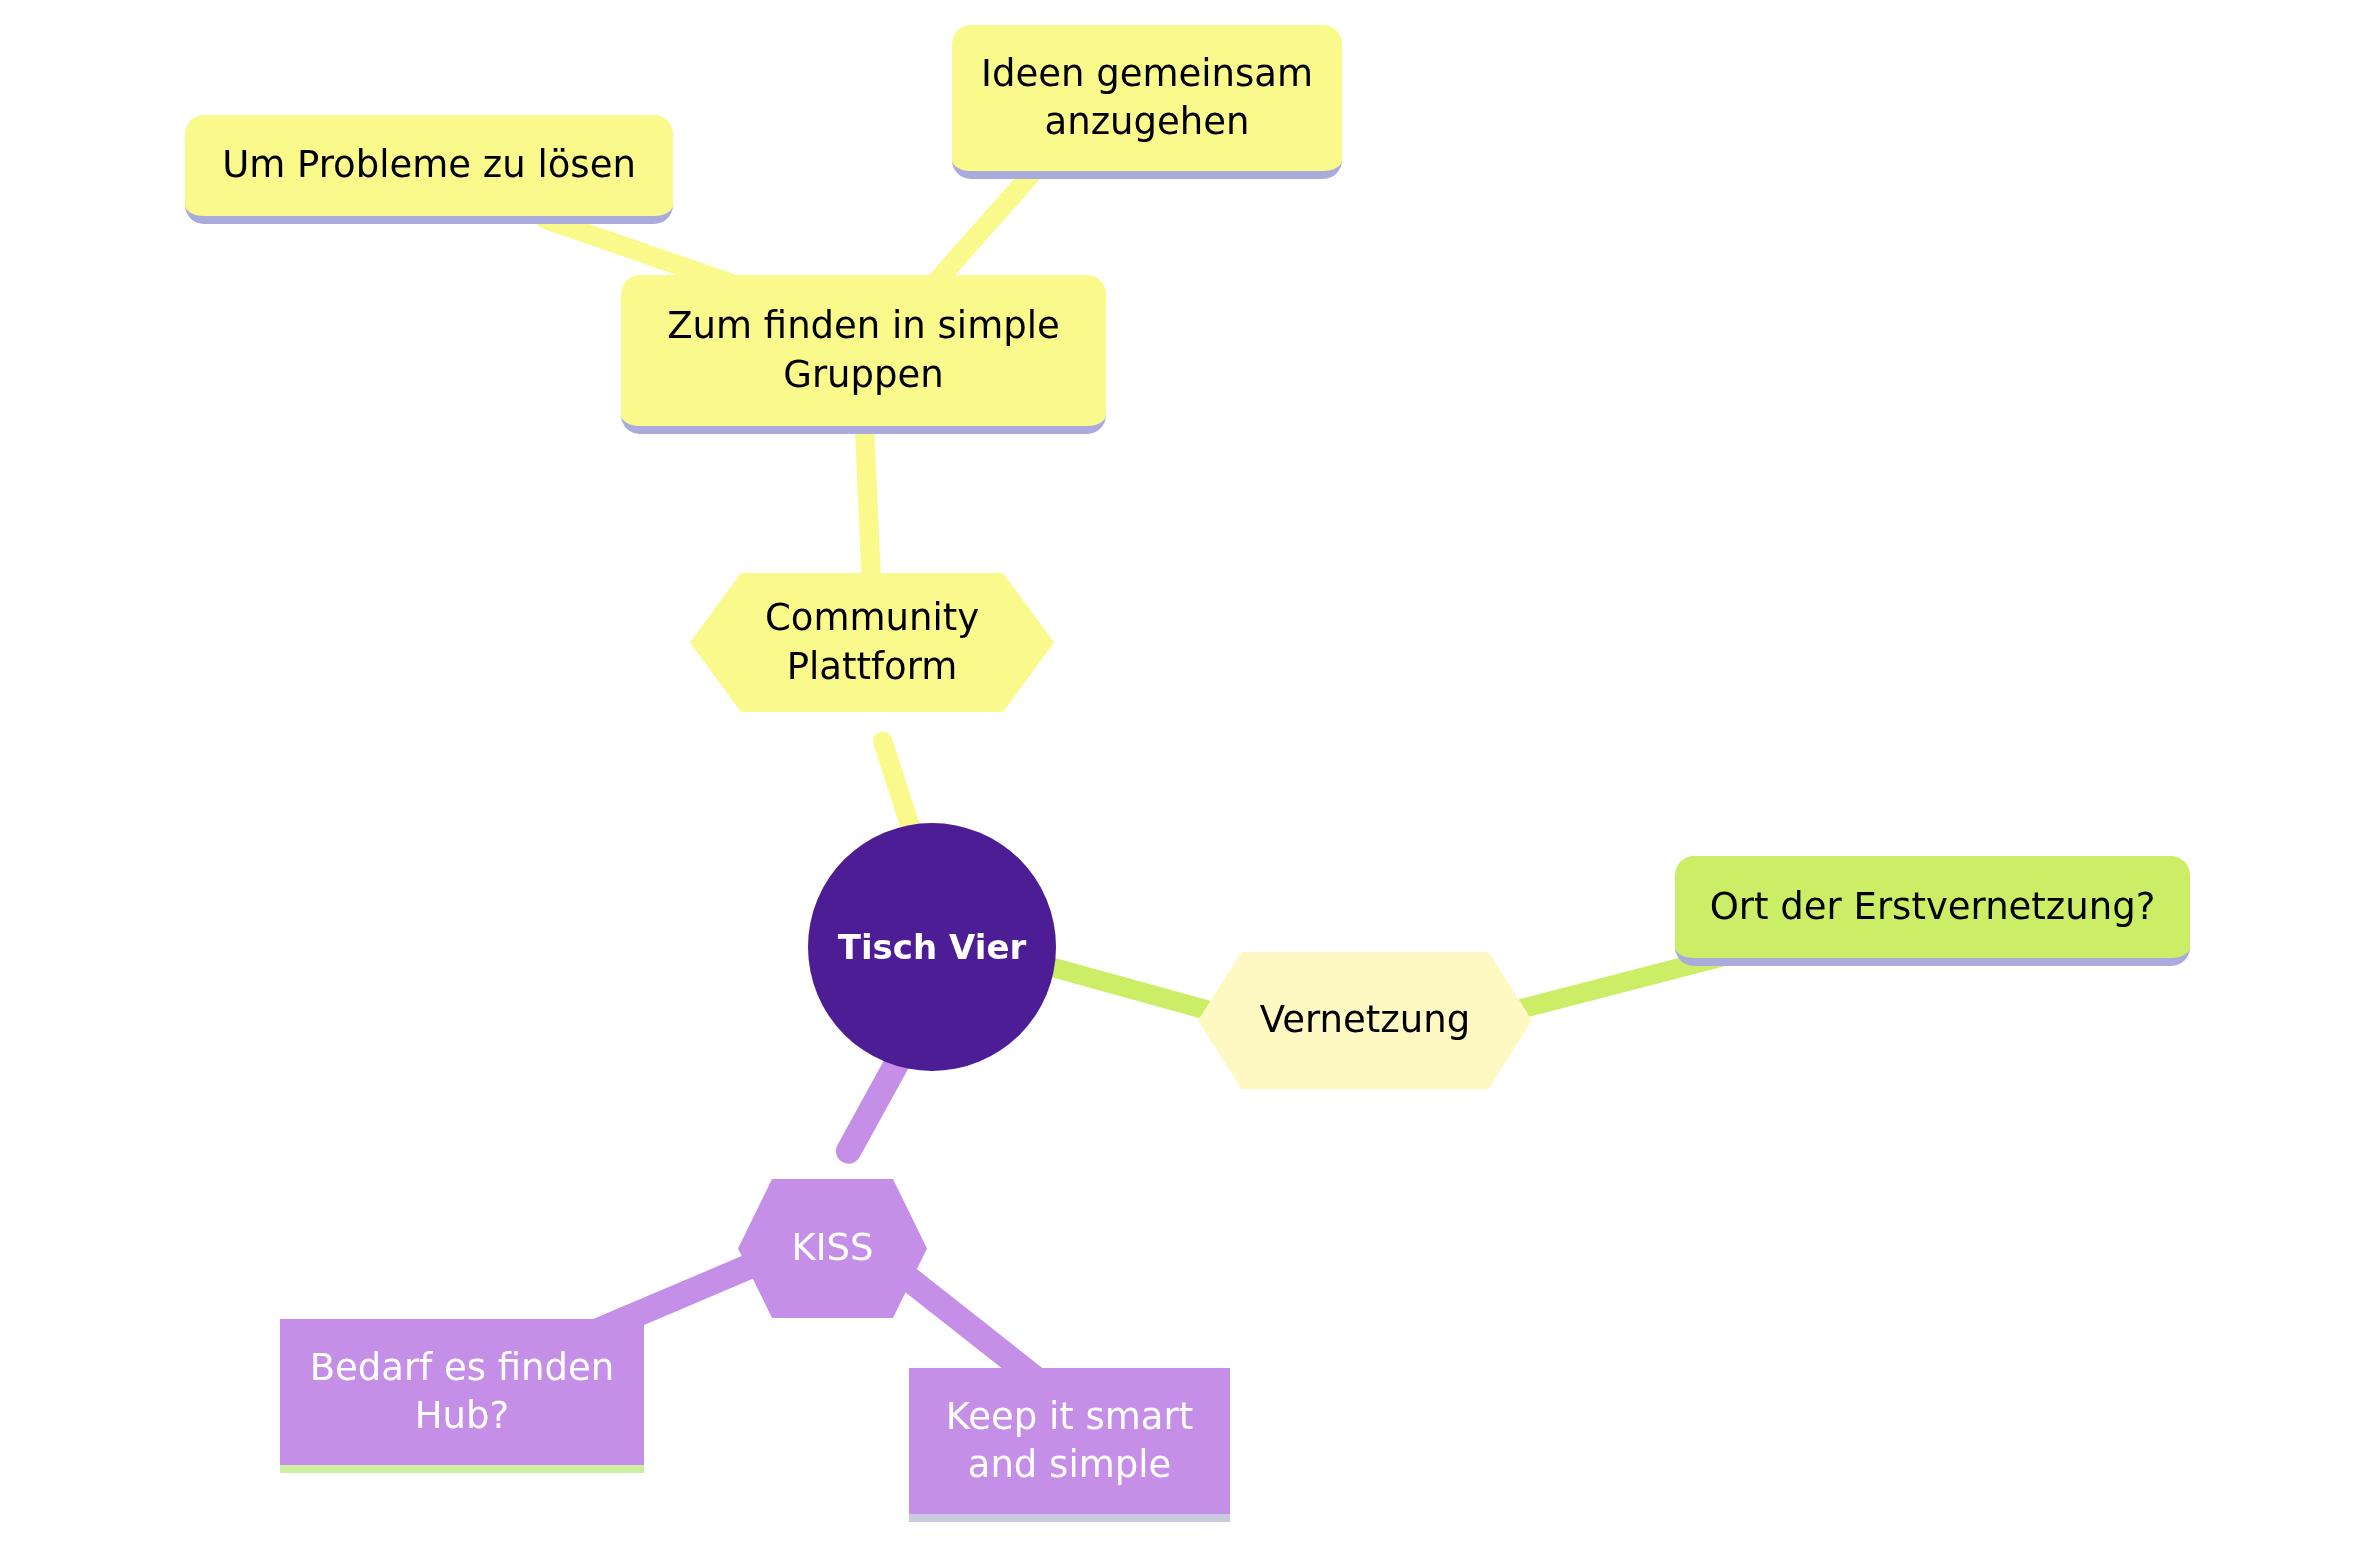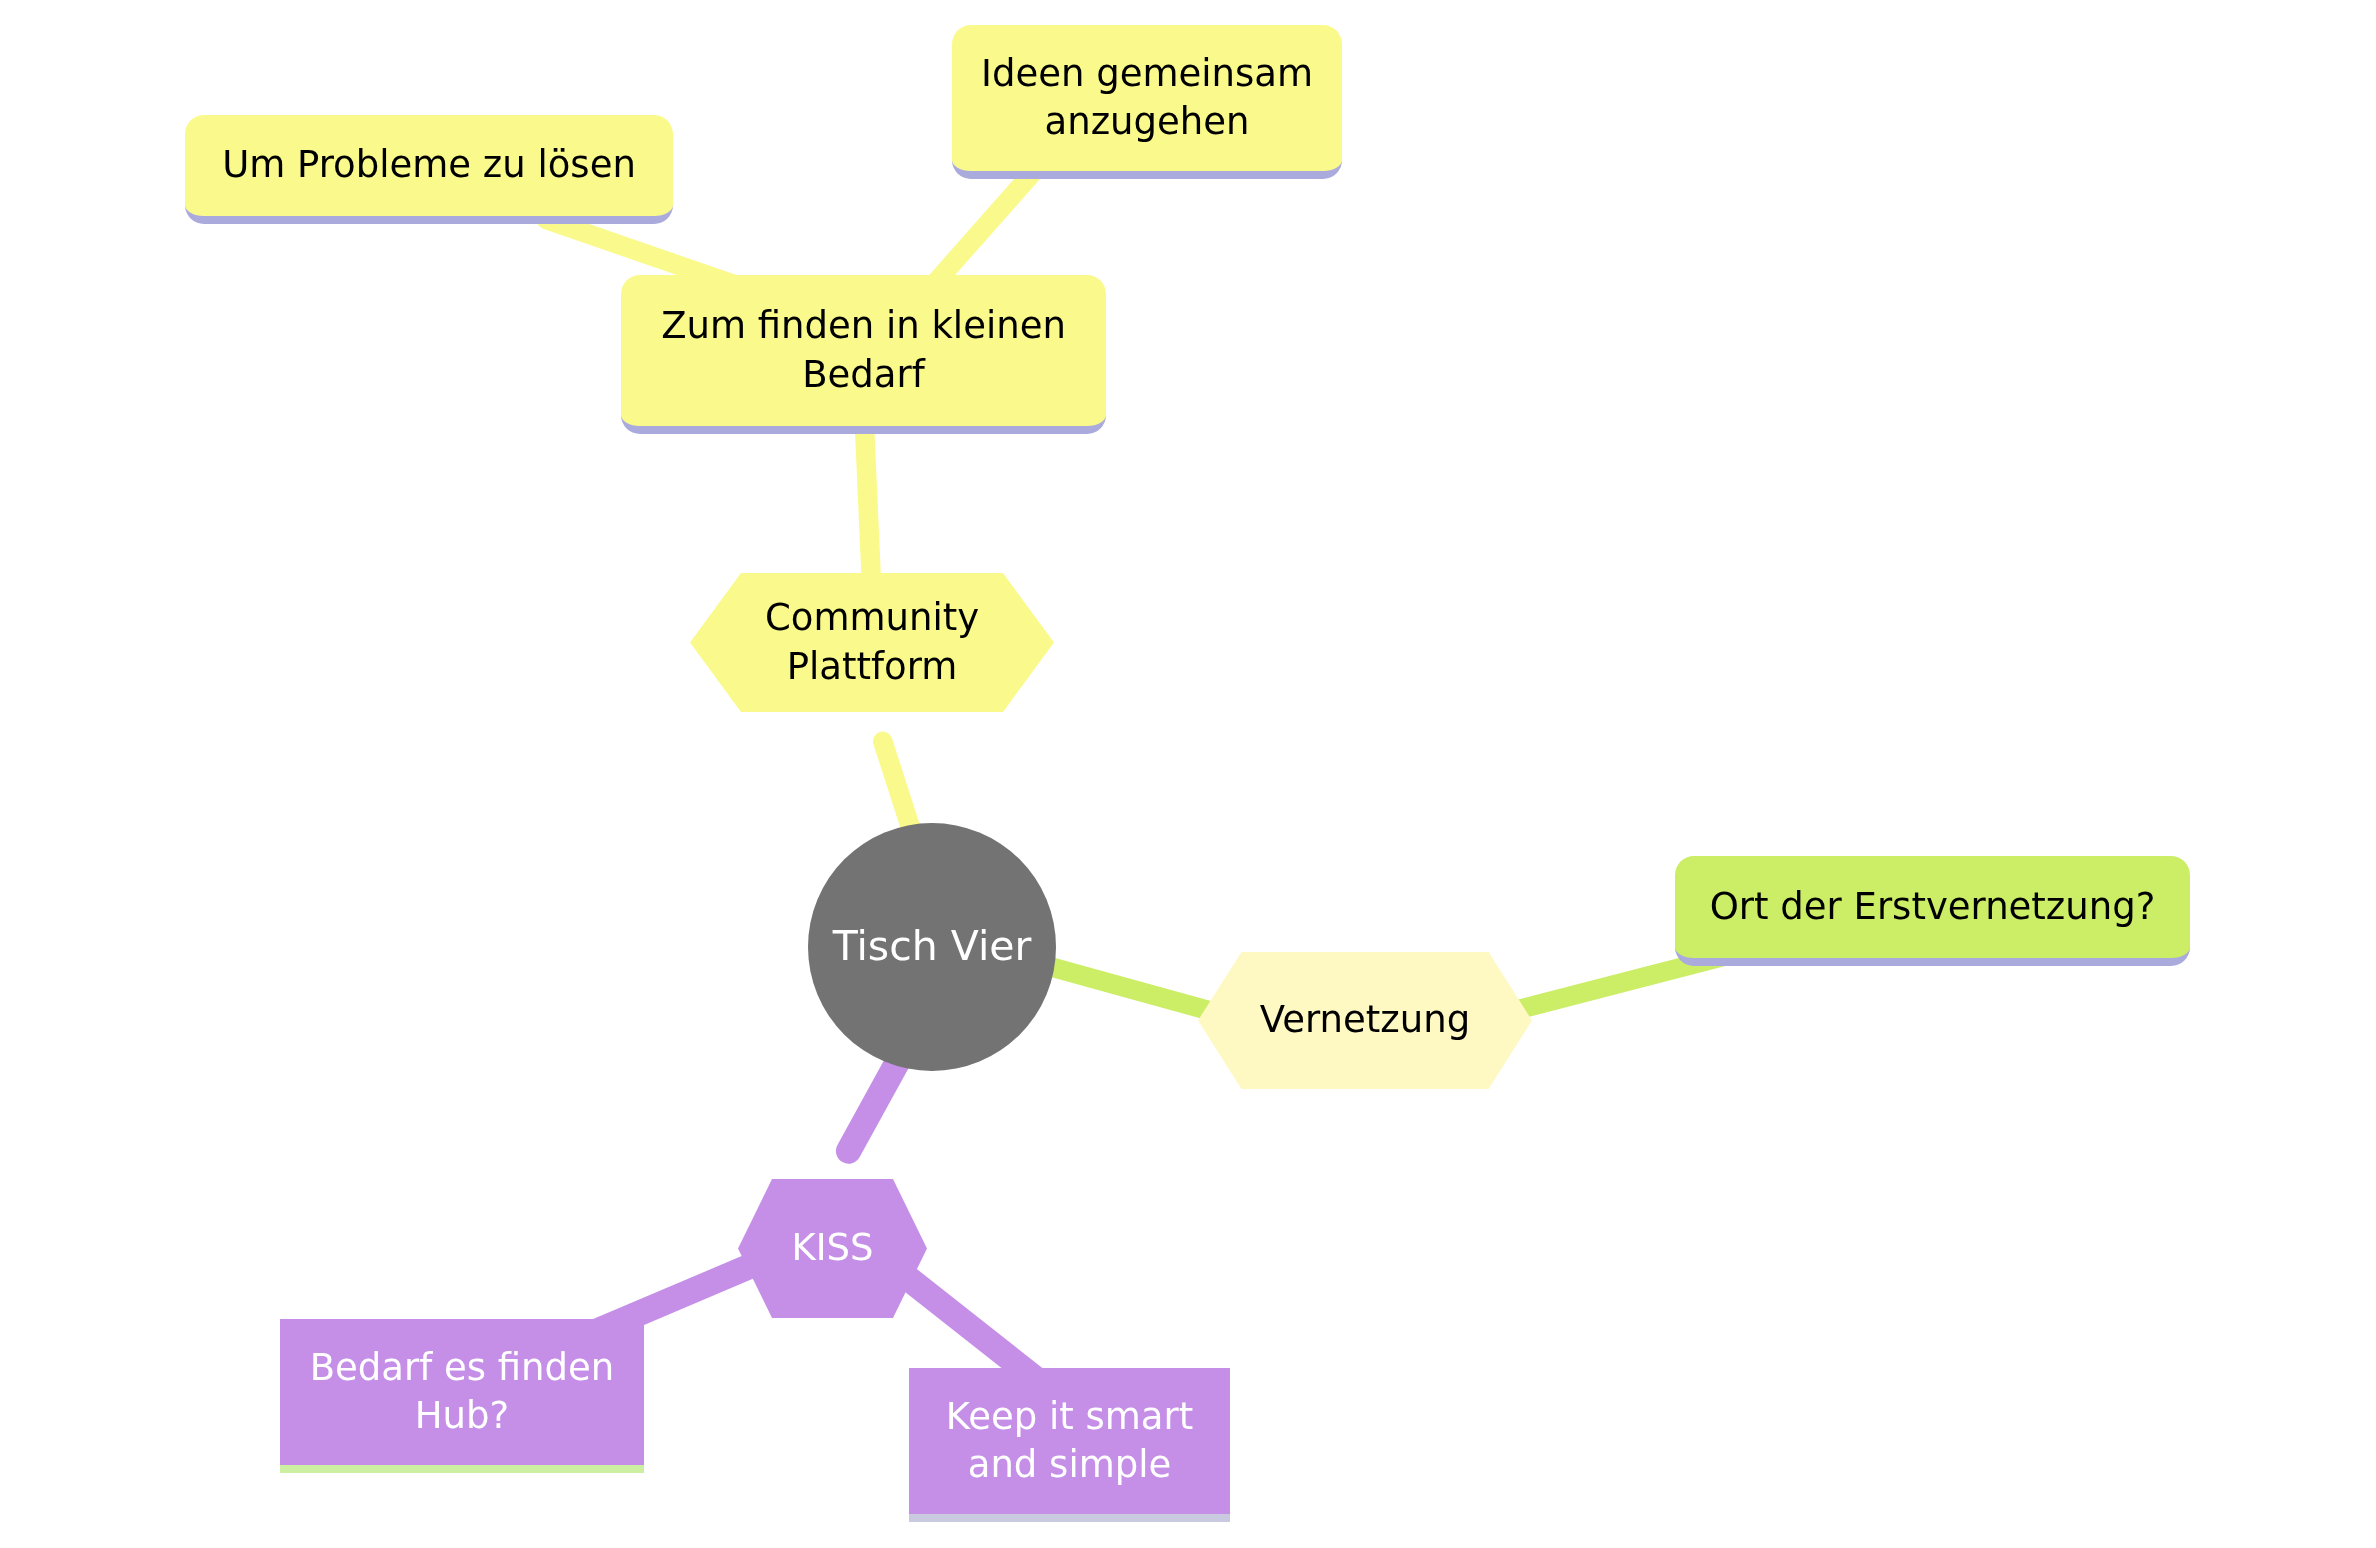--- a/index.html
+++ b/index.html
@@ -59,28 +59,28 @@
 
   <div class="node rect u-lav text-dark" style="left: 185px; top: 115px; width: 488px; height: 109px; font-size: 37px; background: rgb(250, 250, 140); text-align: center;">
     <span class="label">Um Probleme zu lösen</span>
   </div>
 
   <div class="node rect u-lav text-dark" style="left: 952px; top: 25px; width: 390px; height: 154px; font-size: 37px; background: rgb(250, 250, 140);">
     <span class="label">Ideen gemeinsam anzugehen</span>
   </div>
 
   <div class="node rect u-lav text-dark" style="left: 621px; top: 275px; width: 485px; height: 159px; font-size: 37px; background: rgb(250, 250, 140);">
-    <span class="label">Zum finden in kleinen Bedarf</span>
+    <span class="label">Zum finden in simple Gruppen</span>
   </div>
 
   <div class="node text-dark" style="left: 690px; top: 573px; width: 364px; height: 139px; font-size: 37px; clip-path: polygon(14% 0%, 86% 0%, 100% 50%, 86% 100%, 14% 100%, 0% 50%); background: rgb(250, 250, 140);">
     <span class="label">Community Plattform</span>
   </div>
 
-  <div class="node text-light" style="left: 808px; top: 823px; width: 248px; height: 248px; border-radius: 50%; font-size: 41px; background: #737373;">
+  <div class="node text-light" style="left: 808px; top: 823px; width: 248px; height: 248px; border-radius: 50%; font-size: 34px; background: #4c1d95; font-weight: bold;">
     <span class="label">Tisch Vier</span>
   </div>
 
   <div class="node text-dark" style="left: 1198px; top: 952px; width: 334px; height: 137px; font-size: 37px; clip-path: polygon(13% 0%, 87% 0%, 100% 50%, 87% 100%, 13% 100%, 0% 50%); background: #fef9c3;">
     <span class="label">Vernetzung</span>
   </div>
 
   <div class="node rect u-lav text-dark" style="left: 1675px; top: 856px; width: 515px; height: 110px; font-size: 37px; background: rgb(204, 238, 102);">
     <span class="label">Ort der Erstvernetzung?</span>
   </div>

